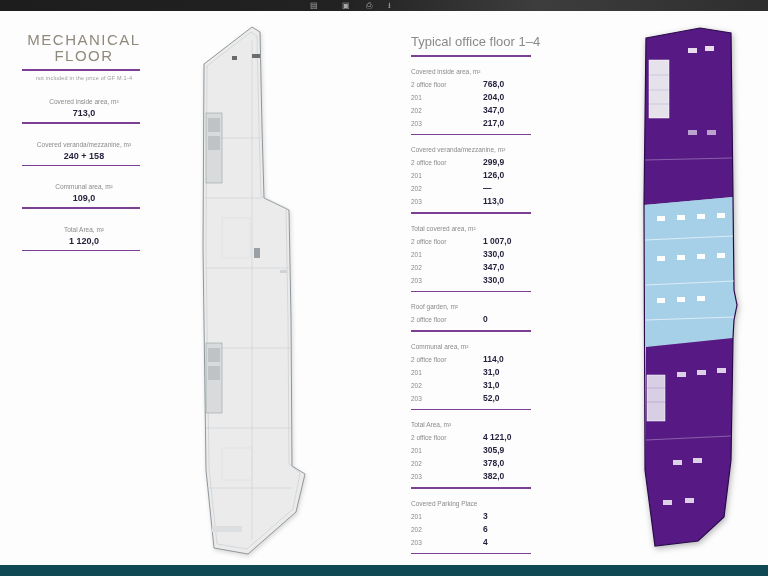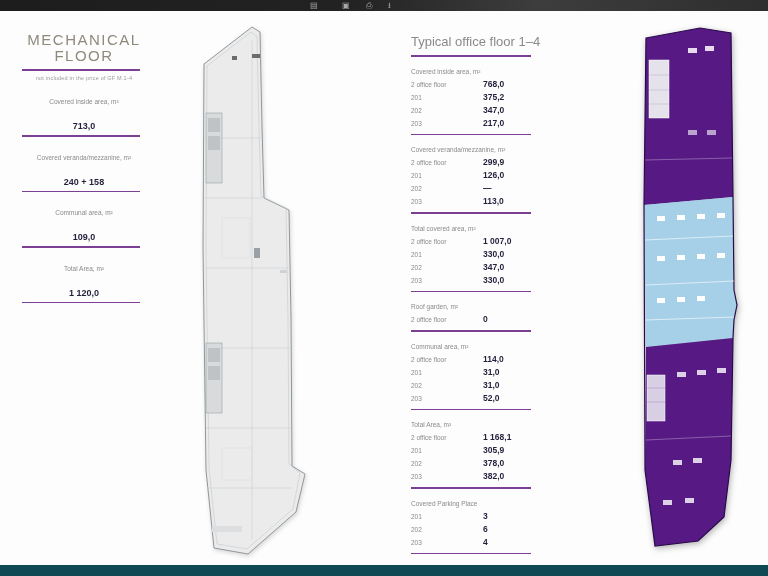--- a/index.html
+++ b/index.html
@@ -18,21 +18,21 @@
 
   
   .left-panel { position:absolute; left:22px; top:32px; width:124px;text-align:center; }
   .lp-title { font-size:15px; line-height:16px; letter-spacing:1.5px; color:#8f897c; font-weight:400; }
   .purple-line { height:2px; background:#7d3f94; width:118px; }
   .lp-title-line { margin-top:5px; }
   .lp-sub { font-size:5.5px; color:#9b9b9b; margin-top:4px; letter-spacing:.2px; }
   .stat { margin-top:17px; }
   .stat:first-of-type { margin-top:24px; }
   .stat-label { font-size:6.5px; color:#8a8a8a; }
-  .stat-value { font-size:9px; font-weight:bold; color:#241f3b; margin-top:16px; }
+  .stat-value { font-size:9px; font-weight:bold; color:#241f3b; margin-top:3px; }
   .stat-line { height:1.5px; background:#7d3f94; margin-top:4px; width:118px; }
 
   
   .right-panel { position:absolute; left:411px; top:34px; width:130px; }
   .rp-title { font-size:13px; color:#8a8a8a; }
   .rp-title-line { height:1.5px; background:#7d3f94; margin-top:6px; width:120px; }
   .group { margin-top:11px; }
   .g-label { font-size:6.5px; color:#8a8a8a; margin-bottom:3px; }
   .g-row { display:flex; align-items:baseline; line-height:12px;gap:24px; }
   .g-name { font-size:6.5px; color:#8a8a8a; width:48px; flex:none; }
@@ -115,21 +115,21 @@
     <div class="rp-title-line"></div>
 
     <div class="group">
       <div class="g-label">Covered inside area, m²</div>
       <div class="g-row">
           <span class="g-name">2 office floor</span>
           <span class="g-val">768,0</span>
         </div>
       <div class="g-row">
           <span class="g-name">201</span>
-          <span class="g-val">375,2</span>
+          <span class="g-val">204,0</span>
         </div>
       <div class="g-row">
           <span class="g-name">202</span>
           <span class="g-val">347,0</span>
         </div>
       <div class="g-row">
           <span class="g-name">203</span>
           <span class="g-val">217,0</span>
         </div>
       <div class="g-line"></div>
@@ -204,21 +204,21 @@
           <span class="g-name">203</span>
           <span class="g-val">52,0</span>
         </div>
       <div class="g-line"></div>
     </div>
 
     <div class="group">
       <div class="g-label">Total Area, m²</div>
       <div class="g-row">
           <span class="g-name">2 office floor</span>
-          <span class="g-val">1 168,1</span>
+          <span class="g-val">4 121,0</span>
         </div>
       <div class="g-row">
           <span class="g-name">201</span>
           <span class="g-val">305,9</span>
         </div>
       <div class="g-row">
           <span class="g-name">202</span>
           <span class="g-val">378,0</span>
         </div>
       <div class="g-row">

